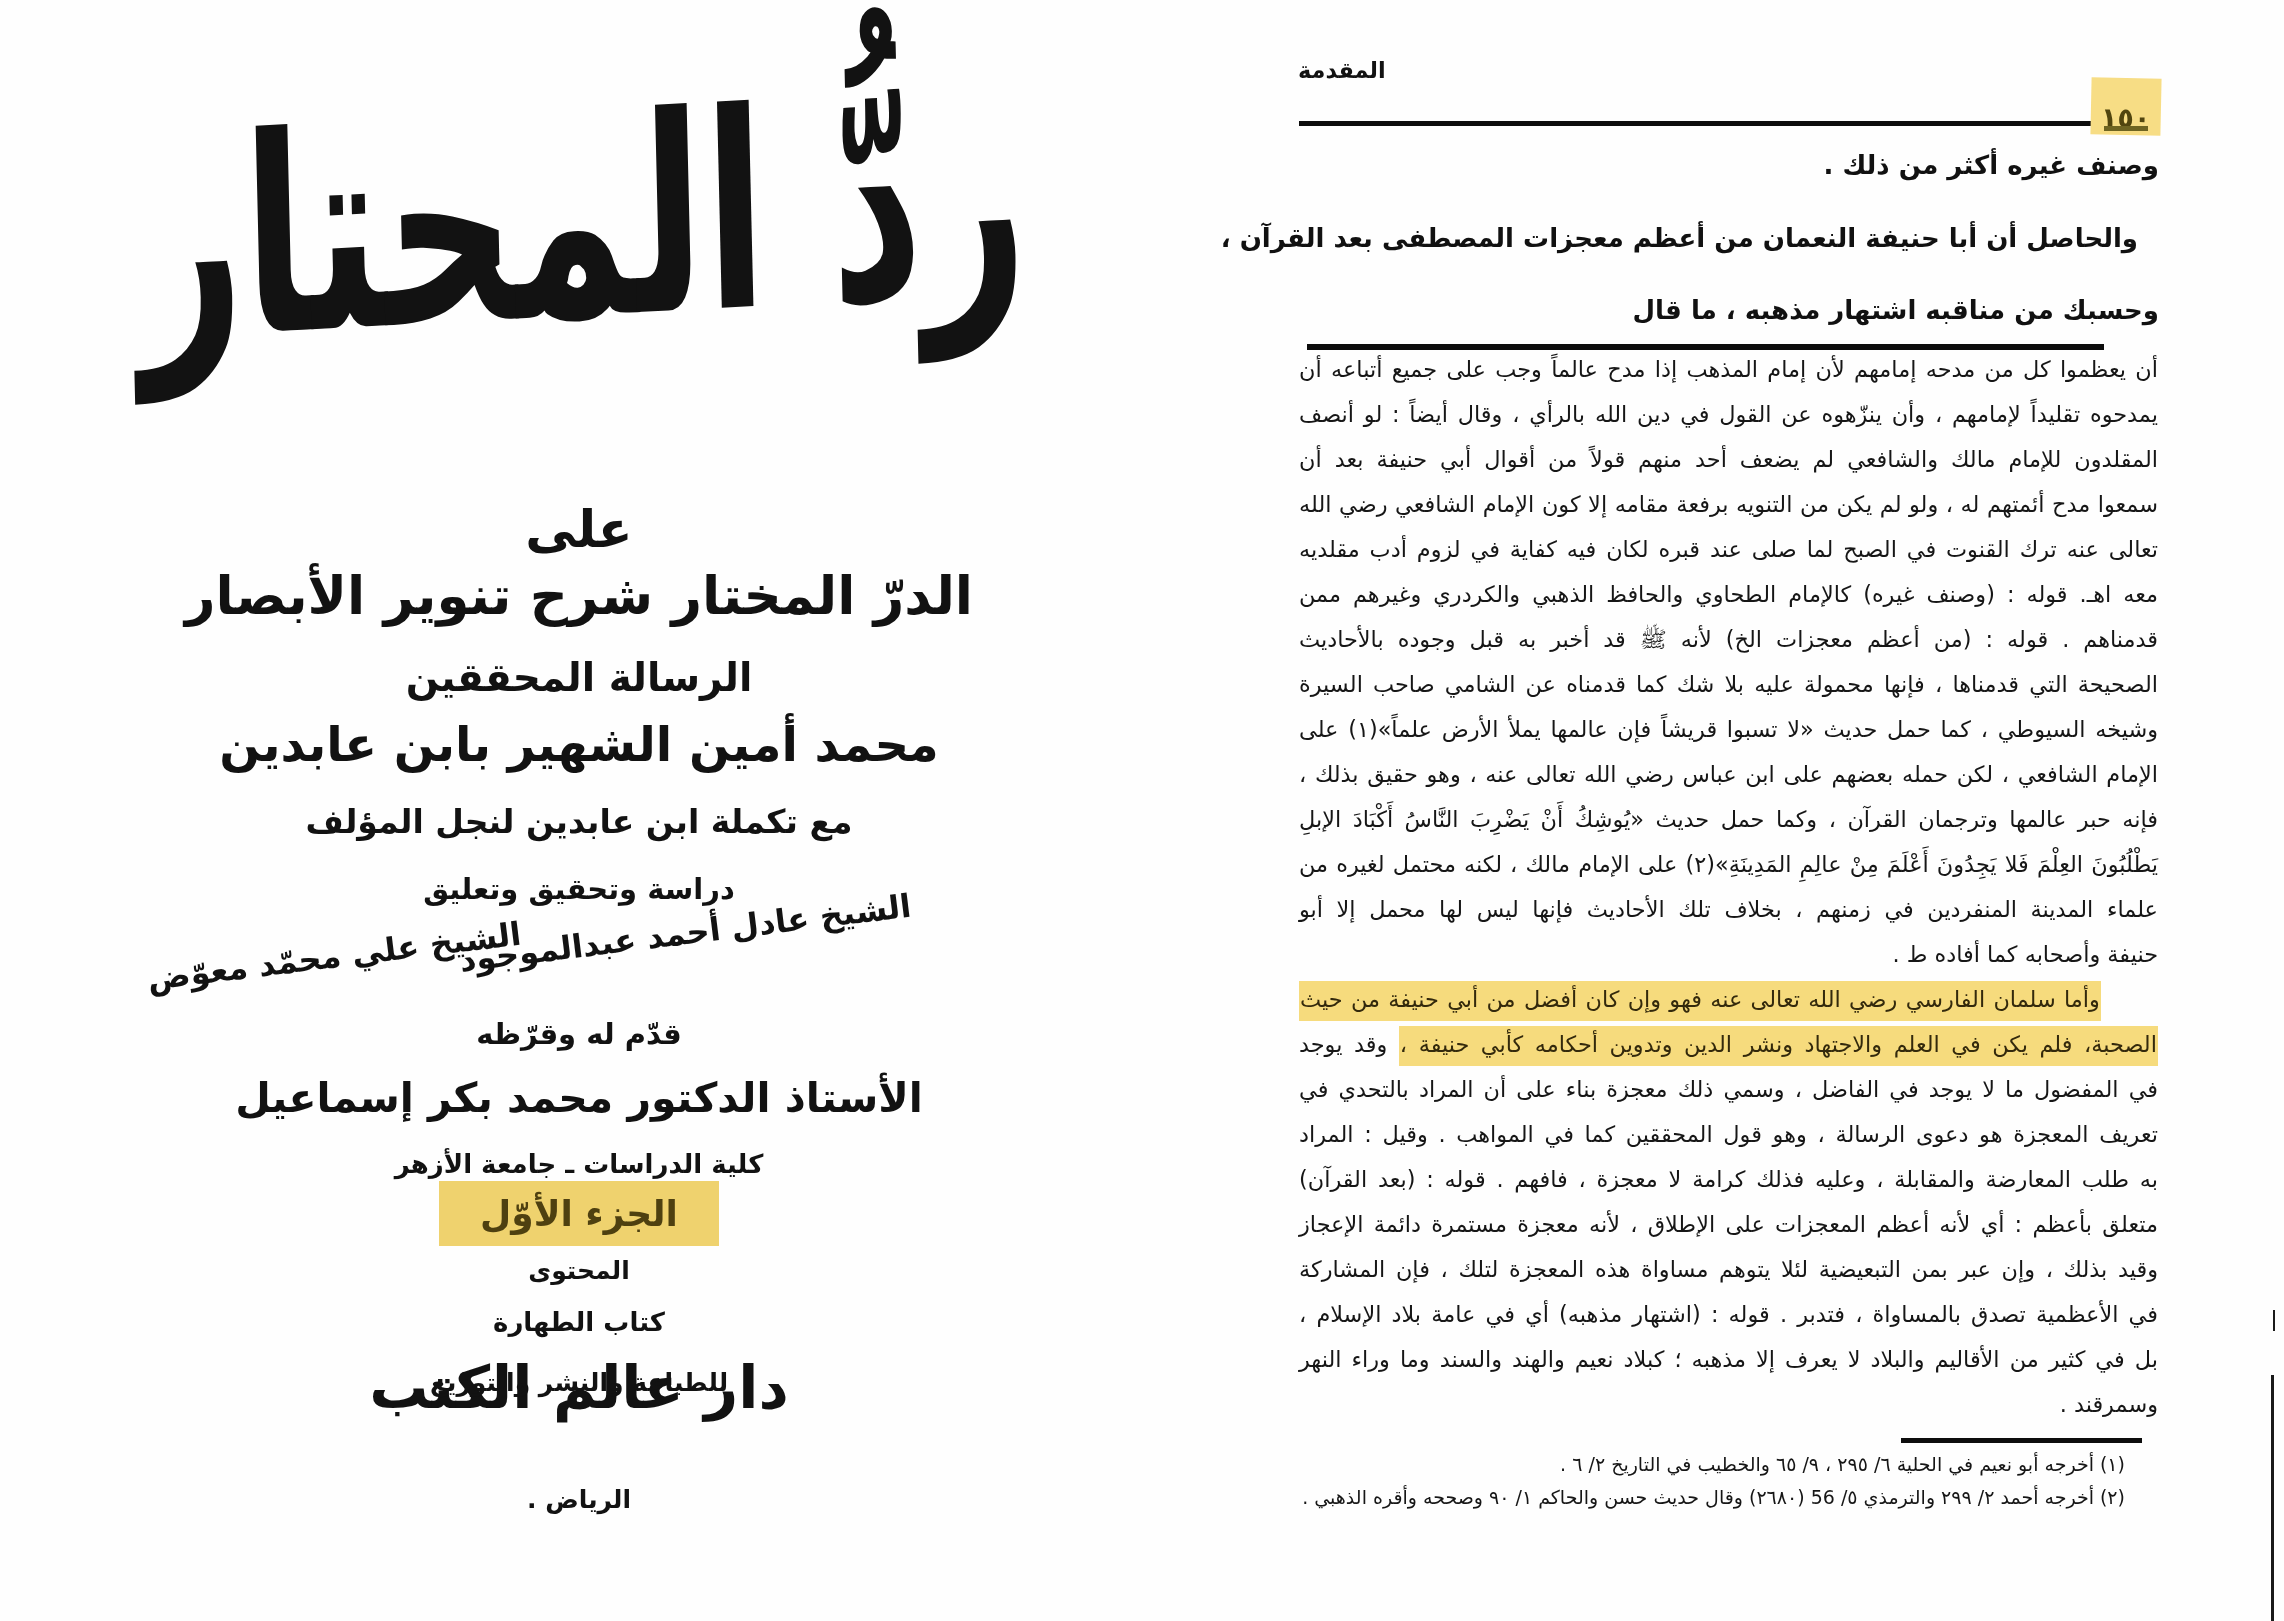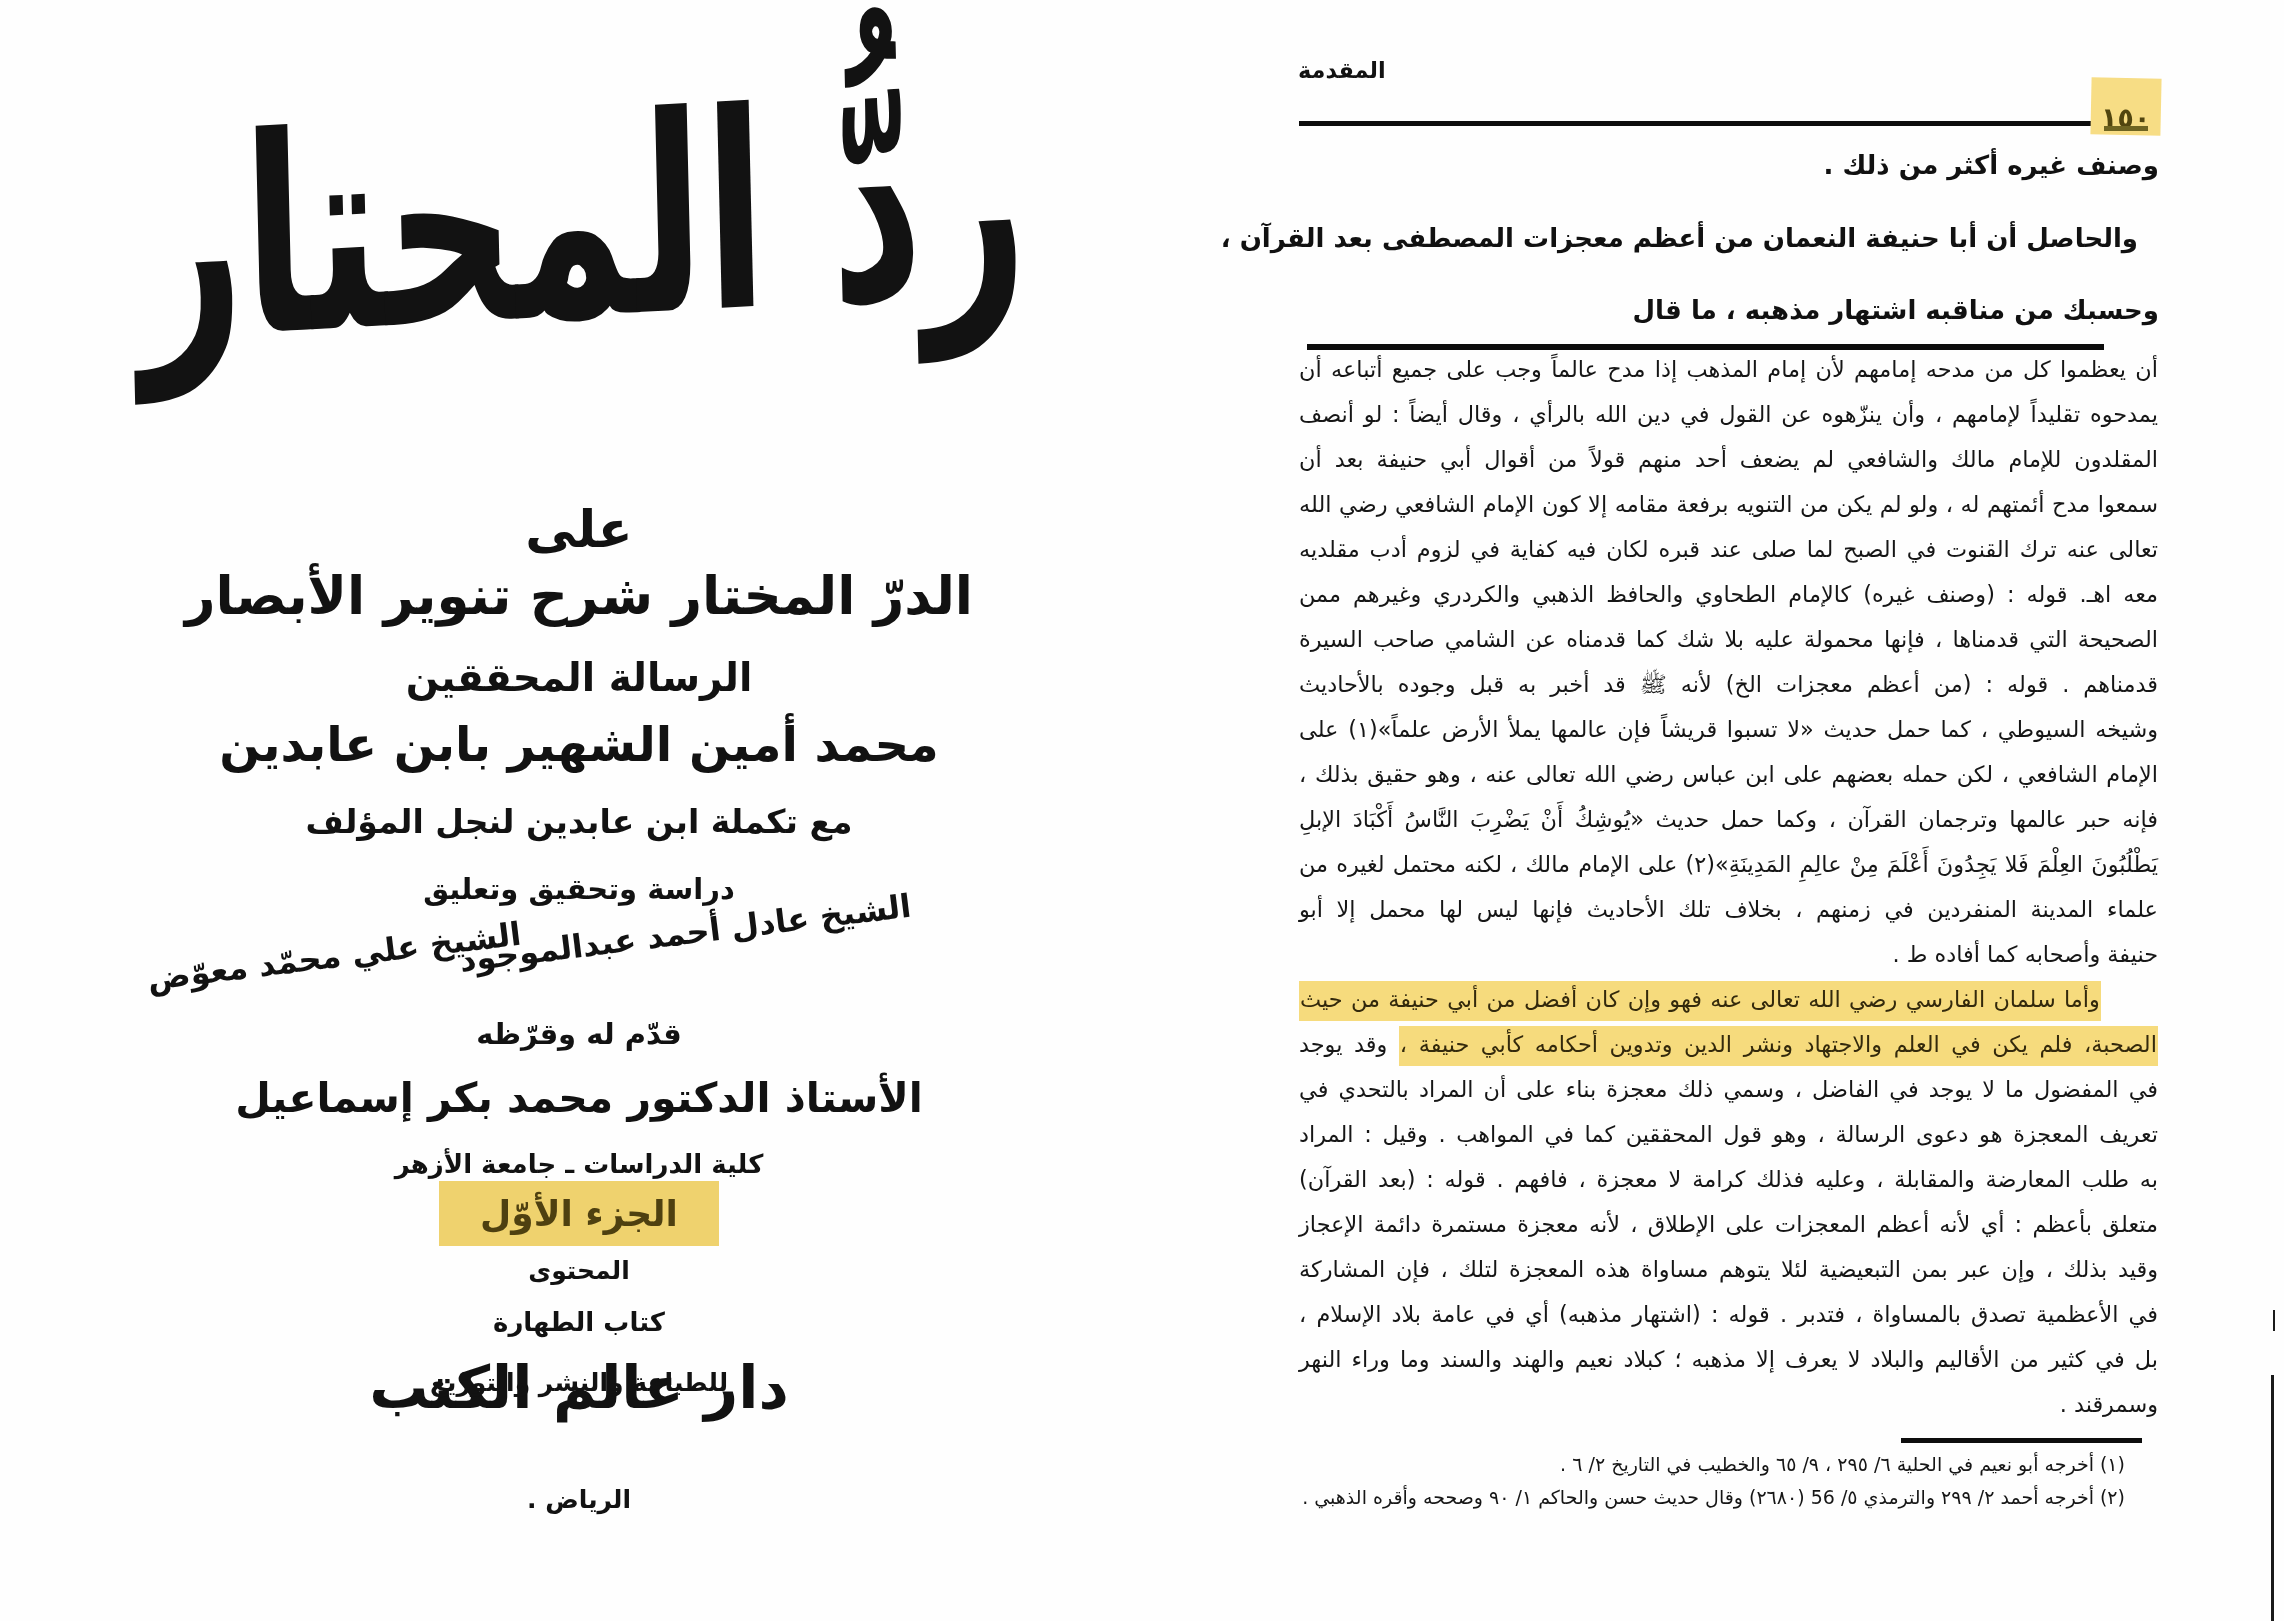--- a/index.html
+++ b/index.html
@@ -136,22 +136,22 @@
     <div class="matn matn-3">وحسبك من مناقبه اشتهار مذهبه ، ما قال</div>
     <div class="matn-rule"></div>
 
     <div class="commentary">
       <div class="cl">أن يعظموا كل من مدحه إمامهم لأن إمام المذهب إذا مدح عالماً وجب على جميع أتباعه أن</div>
       <div class="cl">يمدحوه تقليداً لإمامهم ، وأن ينزّهوه عن القول في دين الله بالرأي ، وقال أيضاً : لو أنصف</div>
       <div class="cl">المقلدون للإمام مالك والشافعي لم يضعف أحد منهم قولاً من أقوال أبي حنيفة بعد أن</div>
       <div class="cl">سمعوا مدح أئمتهم له ، ولو لم يكن من التنويه برفعة مقامه إلا كون الإمام الشافعي رضي الله</div>
       <div class="cl">تعالى عنه ترك القنوت في الصبح لما صلى عند قبره لكان فيه كفاية في لزوم أدب مقلديه</div>
       <div class="cl">معه اهـ. قوله : (وصنف غيره) كالإمام الطحاوي والحافظ الذهبي والكردري وغيرهم ممن</div>
+      <div class="cl">قدمناهم . قوله : (من أعظم معجزات الخ) لأنه ﷺ قد أخبر به قبل وجوده بالأحاديث</div>
       <div class="cl">الصحيحة التي قدمناها ، فإنها محمولة عليه بلا شك كما قدمناه عن الشامي صاحب السيرة</div>
-      <div class="cl">قدمناهم . قوله : (من أعظم معجزات الخ) لأنه ﷺ قد أخبر به قبل وجوده بالأحاديث</div>
       <div class="cl">وشيخه السيوطي ، كما حمل حديث «لا تسبوا قريشاً فإن عالمها يملأ الأرض علماً»(١) على</div>
       <div class="cl">الإمام الشافعي ، لكن حمله بعضهم على ابن عباس رضي الله تعالى عنه ، وهو حقيق بذلك ،</div>
       <div class="cl">فإنه حبر عالمها وترجمان القرآن ، وكما حمل حديث «يُوشِكُ أَنْ يَضْرِبَ النَّاسُ أَكْبَادَ الإبلِ</div>
       <div class="cl">يَطْلُبُونَ العِلْمَ فَلا يَجِدُونَ أَعْلَمَ مِنْ عالِمِ المَدِينَةِ»(٢) على الإمام مالك ، لكنه محتمل لغيره من</div>
       <div class="cl">علماء المدينة المنفردين في زمنهم ، بخلاف تلك الأحاديث فإنها ليس لها محمل إلا أبو</div>
       <div class="cl flush">حنيفة وأصحابه كما أفاده ط .</div>
       <div class="cl indent">
         <span class="hl">وأما سلمان الفارسي رضي الله تعالى عنه فهو وإن كان أفضل من أبي حنيفة من حيث</span>
       </div>
       <div class="cl">

